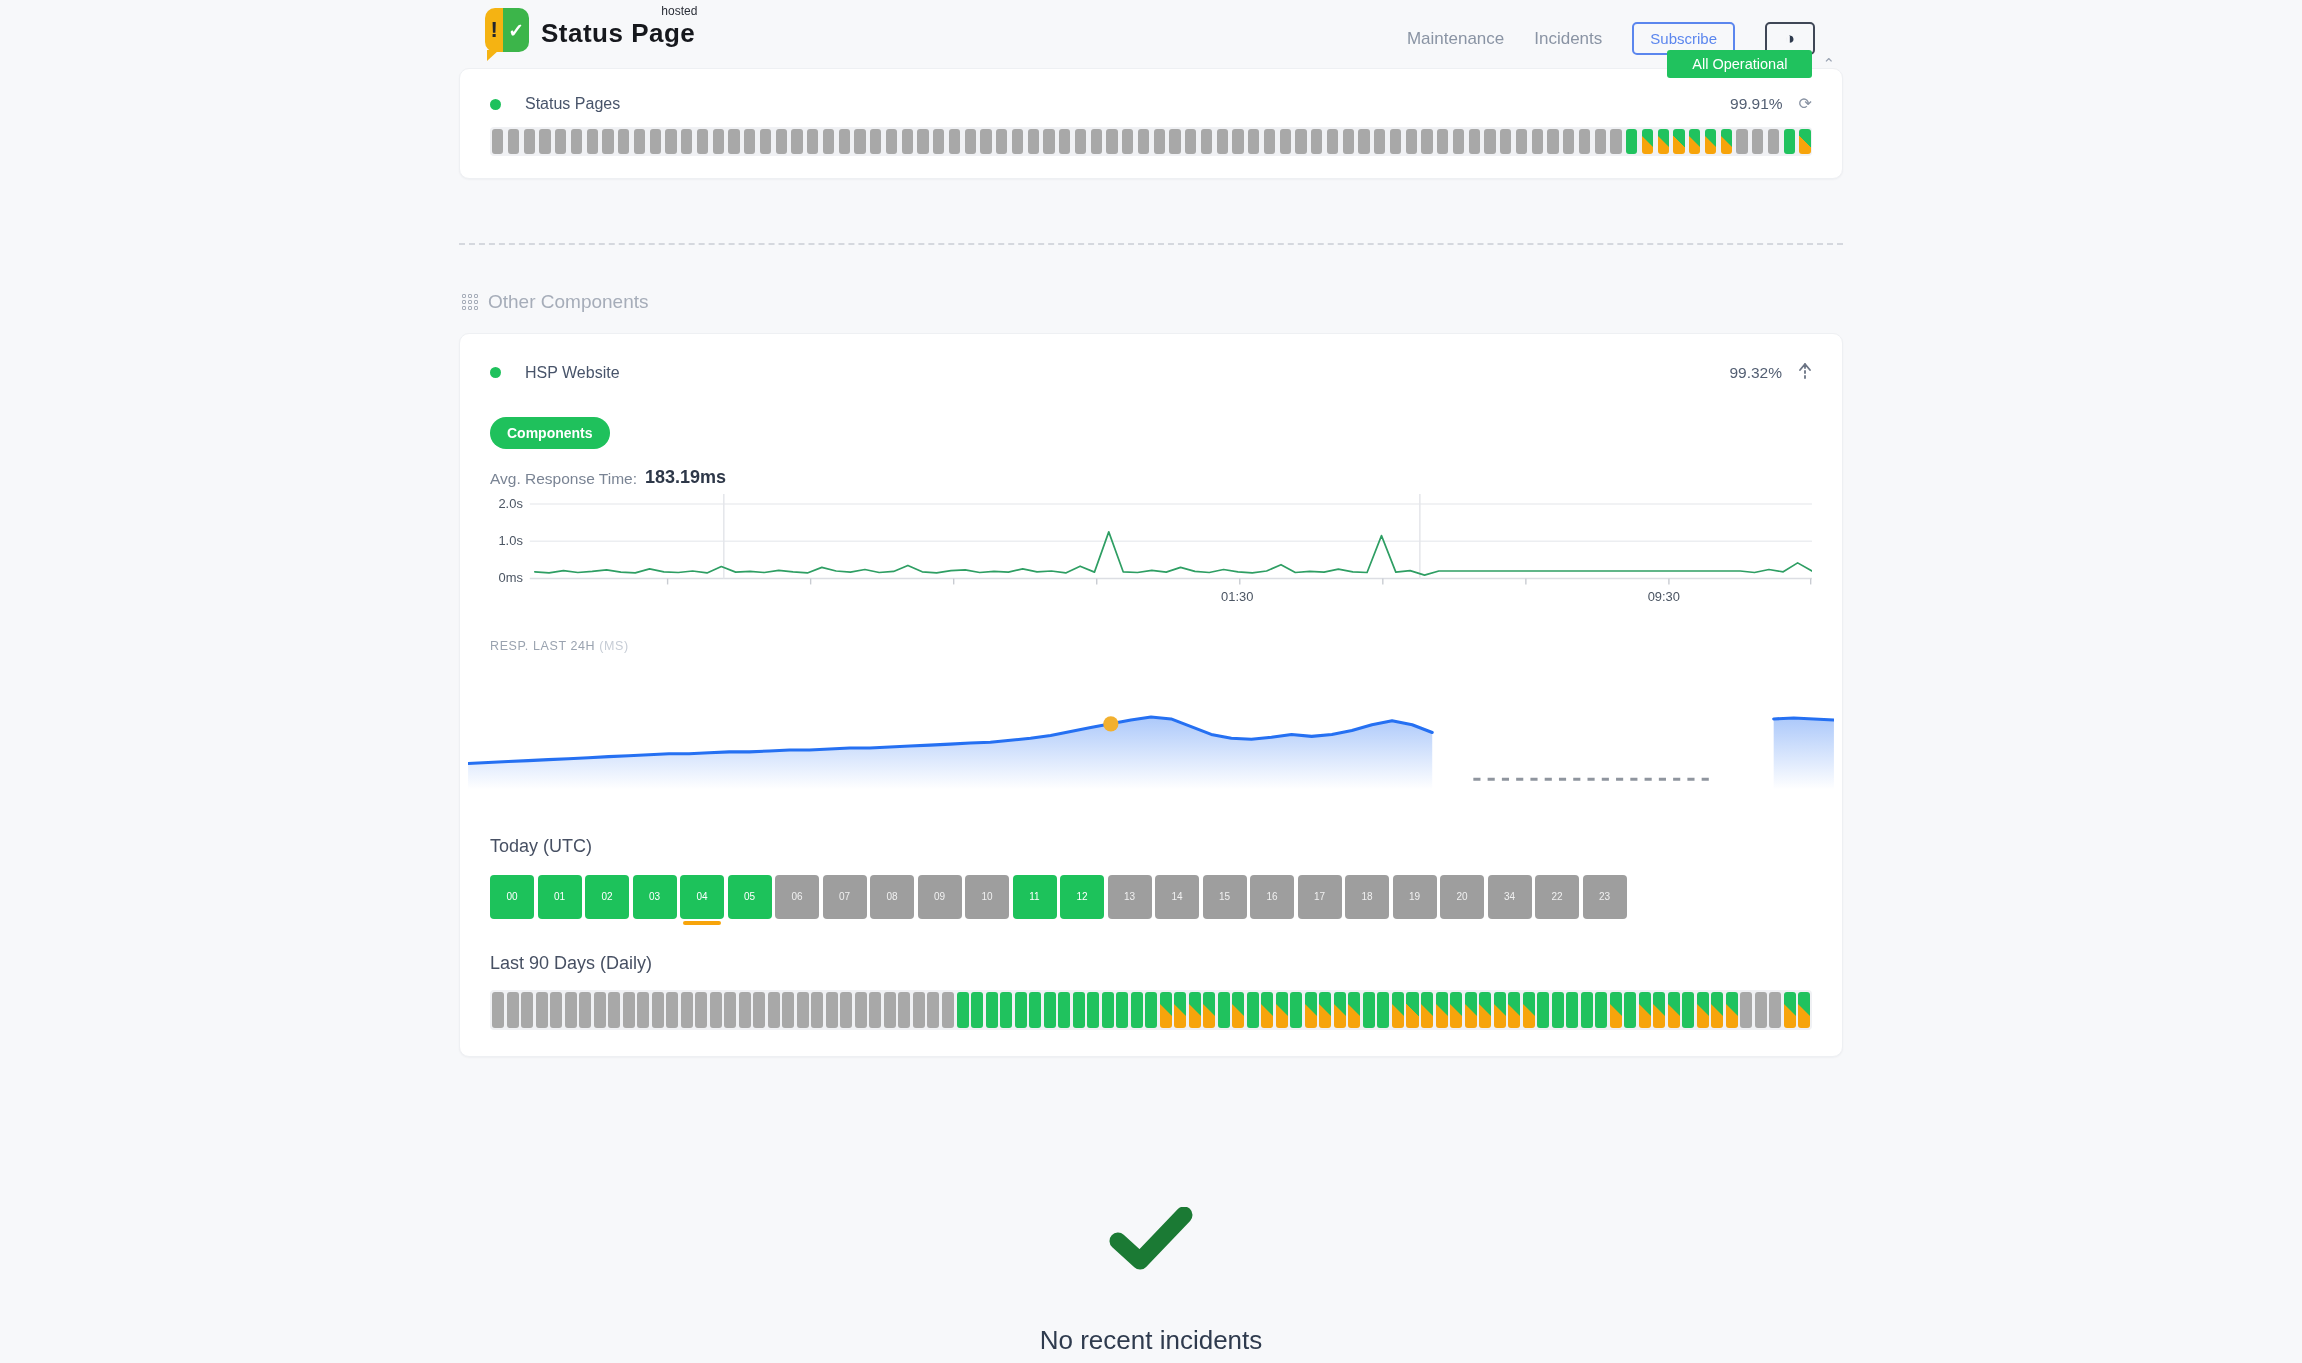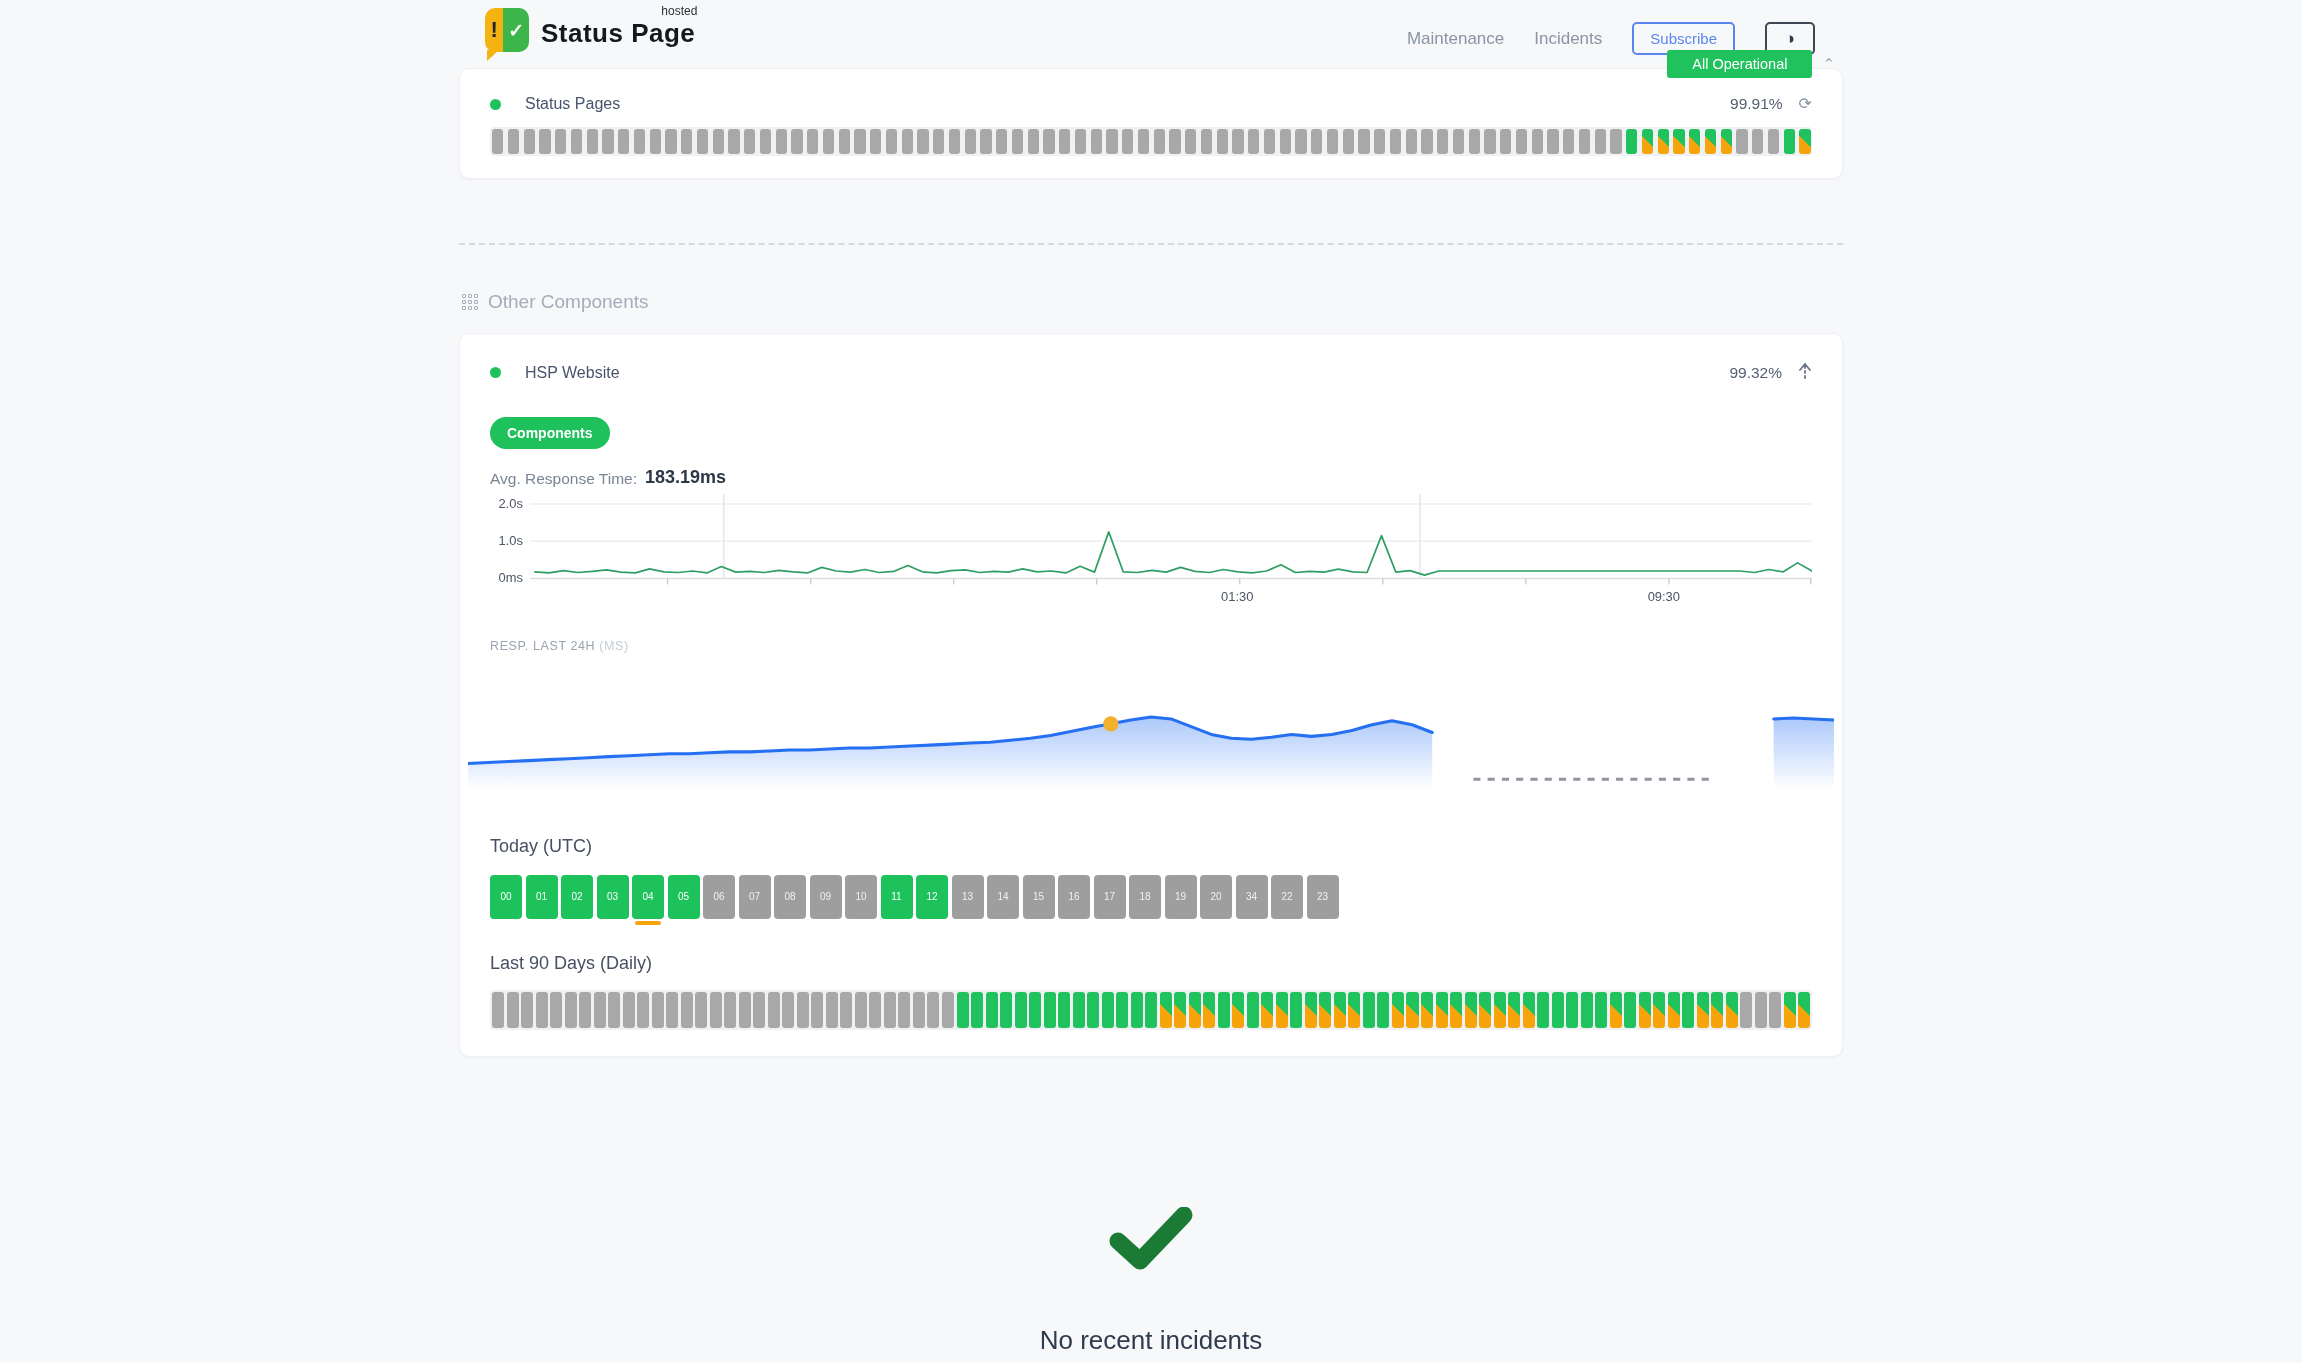--- a/index.html
+++ b/index.html
@@ -52,21 +52,21 @@
   .avg-row { margin-top:18px; font-size:15.5px; color:#7a8494; display:flex; align-items:flex-end; gap:8px; }
   .avg-value { font-size:18px; color:#2d3748; font-weight:bold; }
   .chart-label { margin-top:26px; font-size:12.5px; letter-spacing:0.6px; color:#9aa3b0; }
   .chart-label .unit { color:#c6ccd5; }
   .chart-wrap { margin-top:6px; }
   .chart-wrap svg { display:block; width:100%; height:auto; }
   .chart-wide { margin:6px -22px 0 -22px; }
 
   .sub-heading { margin-top:46px; font-size:18px; color:#475063; }
   .hours-row { margin-top:18px; display:flex; gap:3.5px; }
-  .hour { width:32px; height:44px; border-radius:4px; background:#9e9e9e; color:#f1f1f1; font-size:10px; display:flex; align-items:center; justify-content:center; position:relative; }
+  .hour { width:44px; height:44px; border-radius:4px; background:#9e9e9e; color:#f1f1f1; font-size:10px; display:flex; align-items:center; justify-content:center; position:relative; }
   .hour.up { background:#1dc25b; color:#fff; }
   .hour.flagged::after { content:""; position:absolute; left:3px; right:3px; bottom:-6px; height:4px; border-radius:2px; background:#f7a40b; }
   .days-row { margin-top:16px; background:#f0f1f4; border-radius:4px; padding:2px; display:flex; gap:2.5px; }
   .days-row .day { flex:1 1 auto; height:36px; border-radius:3px; }
 
   
   .footer { margin-top:150px; text-align:center; padding-bottom:40px; }
   .footer .check { display:inline-block; }
   .no-incidents { margin-top:50px; font-size:26px; color:#2f3b4e; }
 </style>

